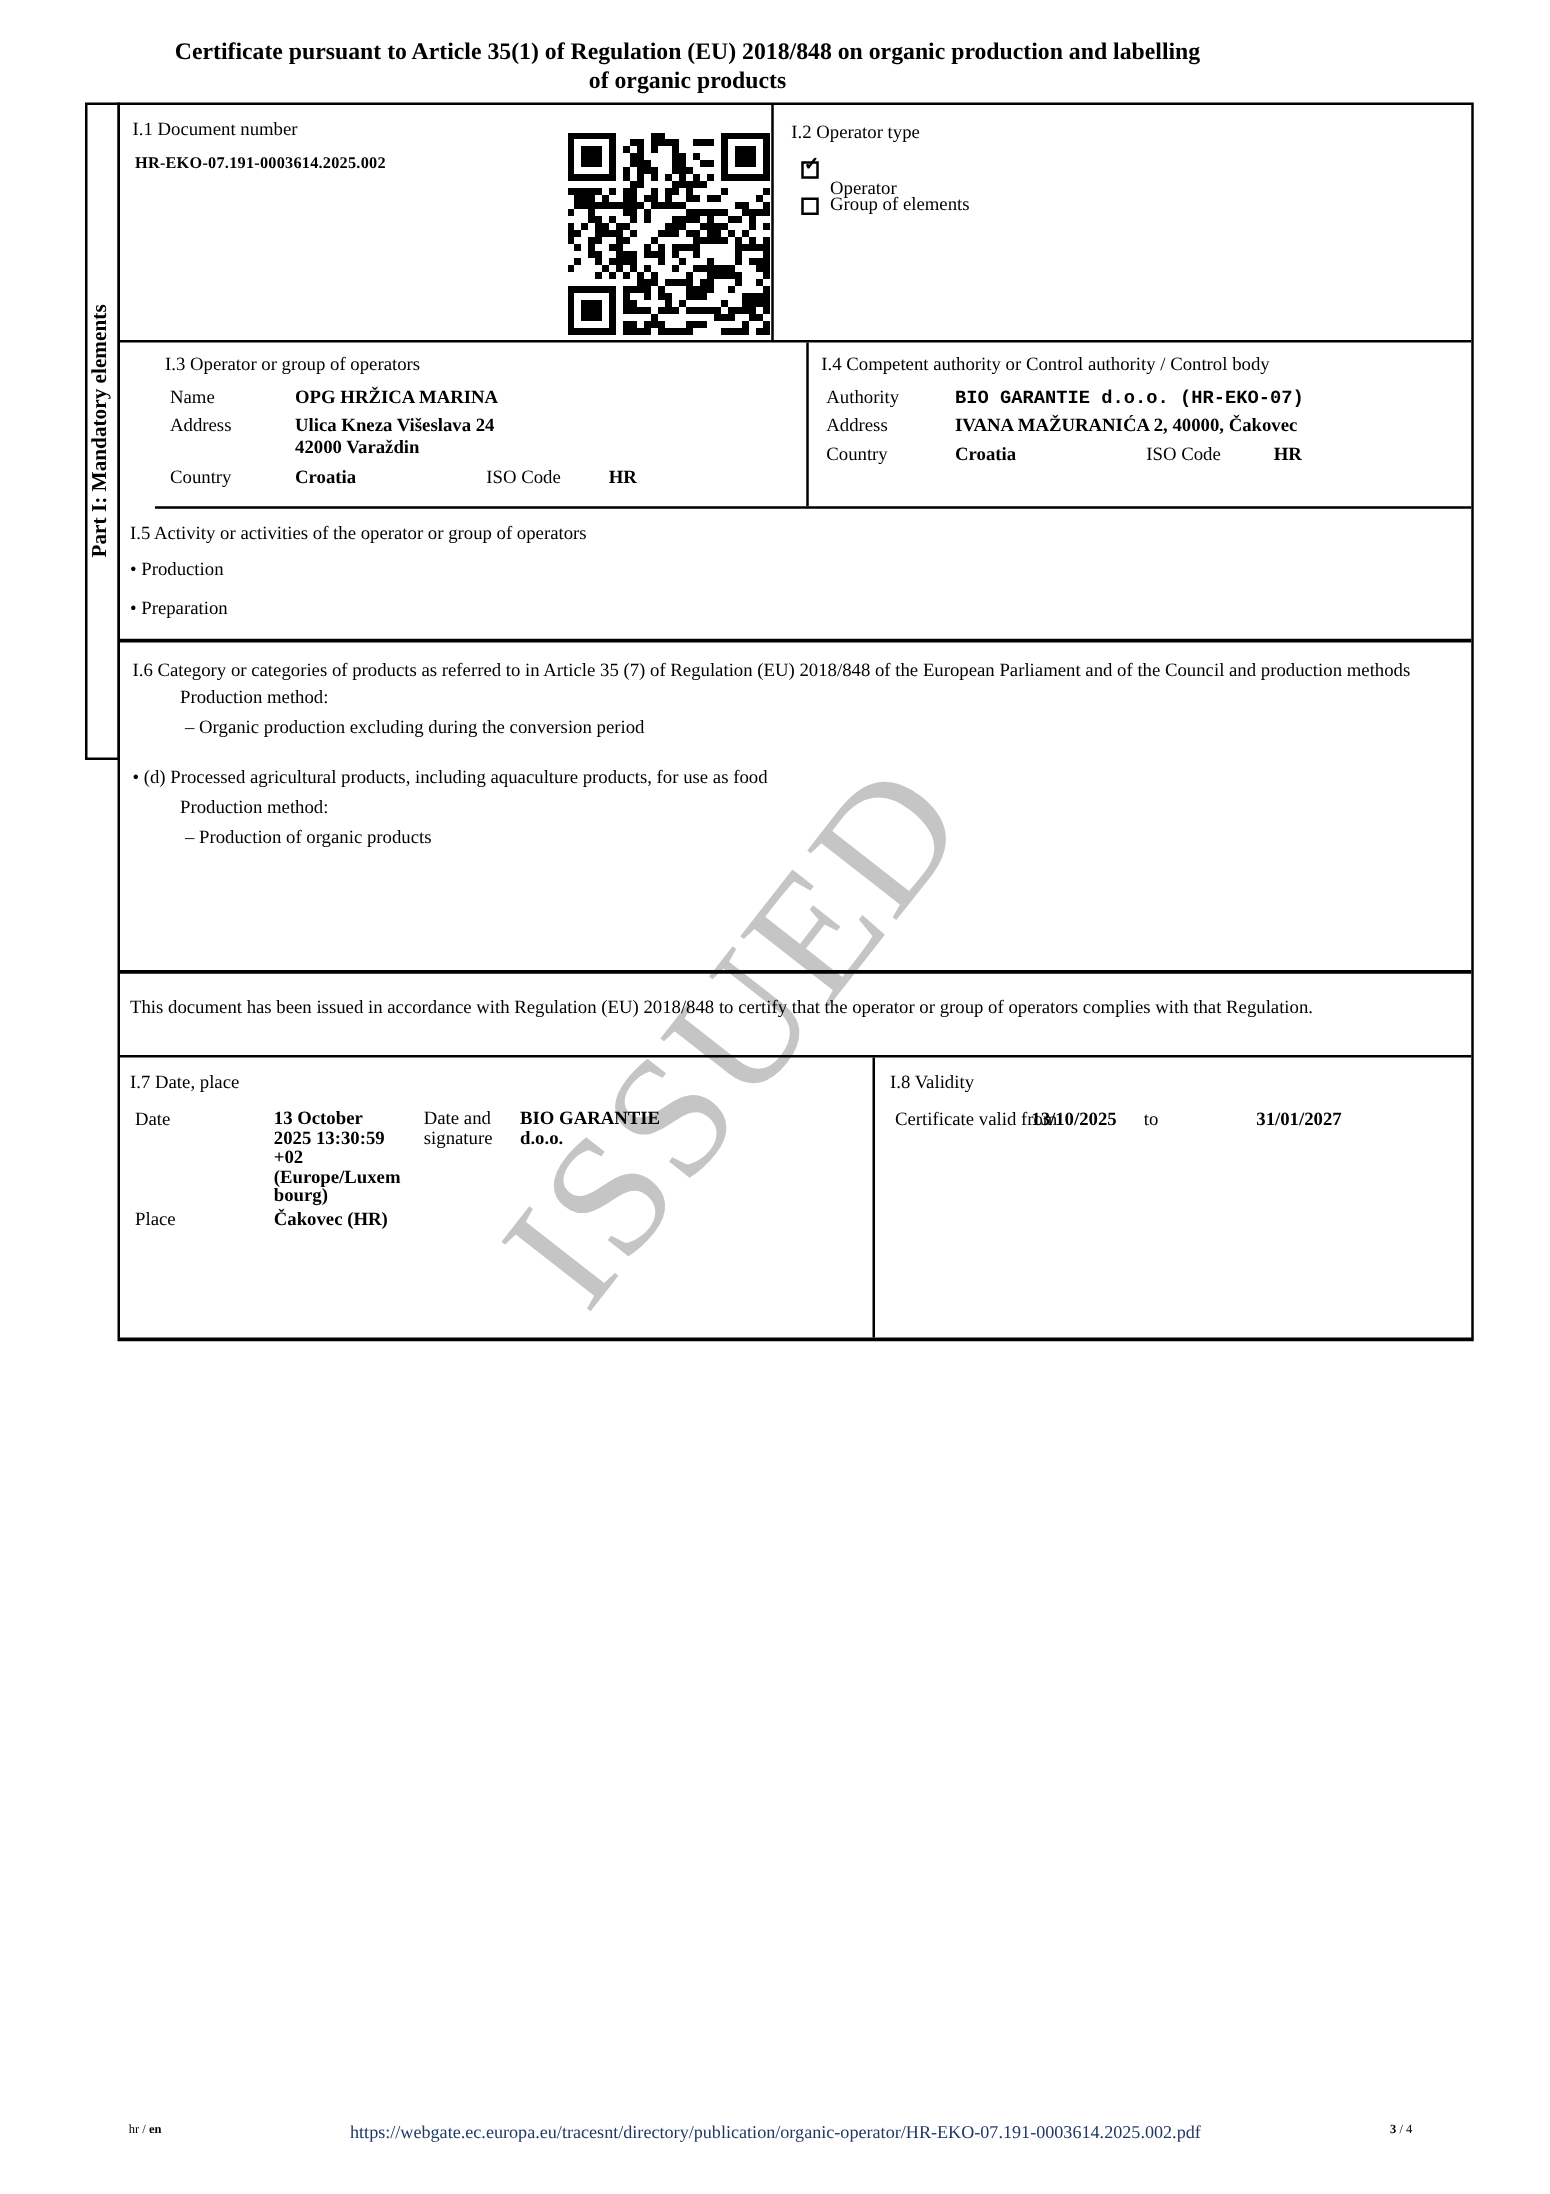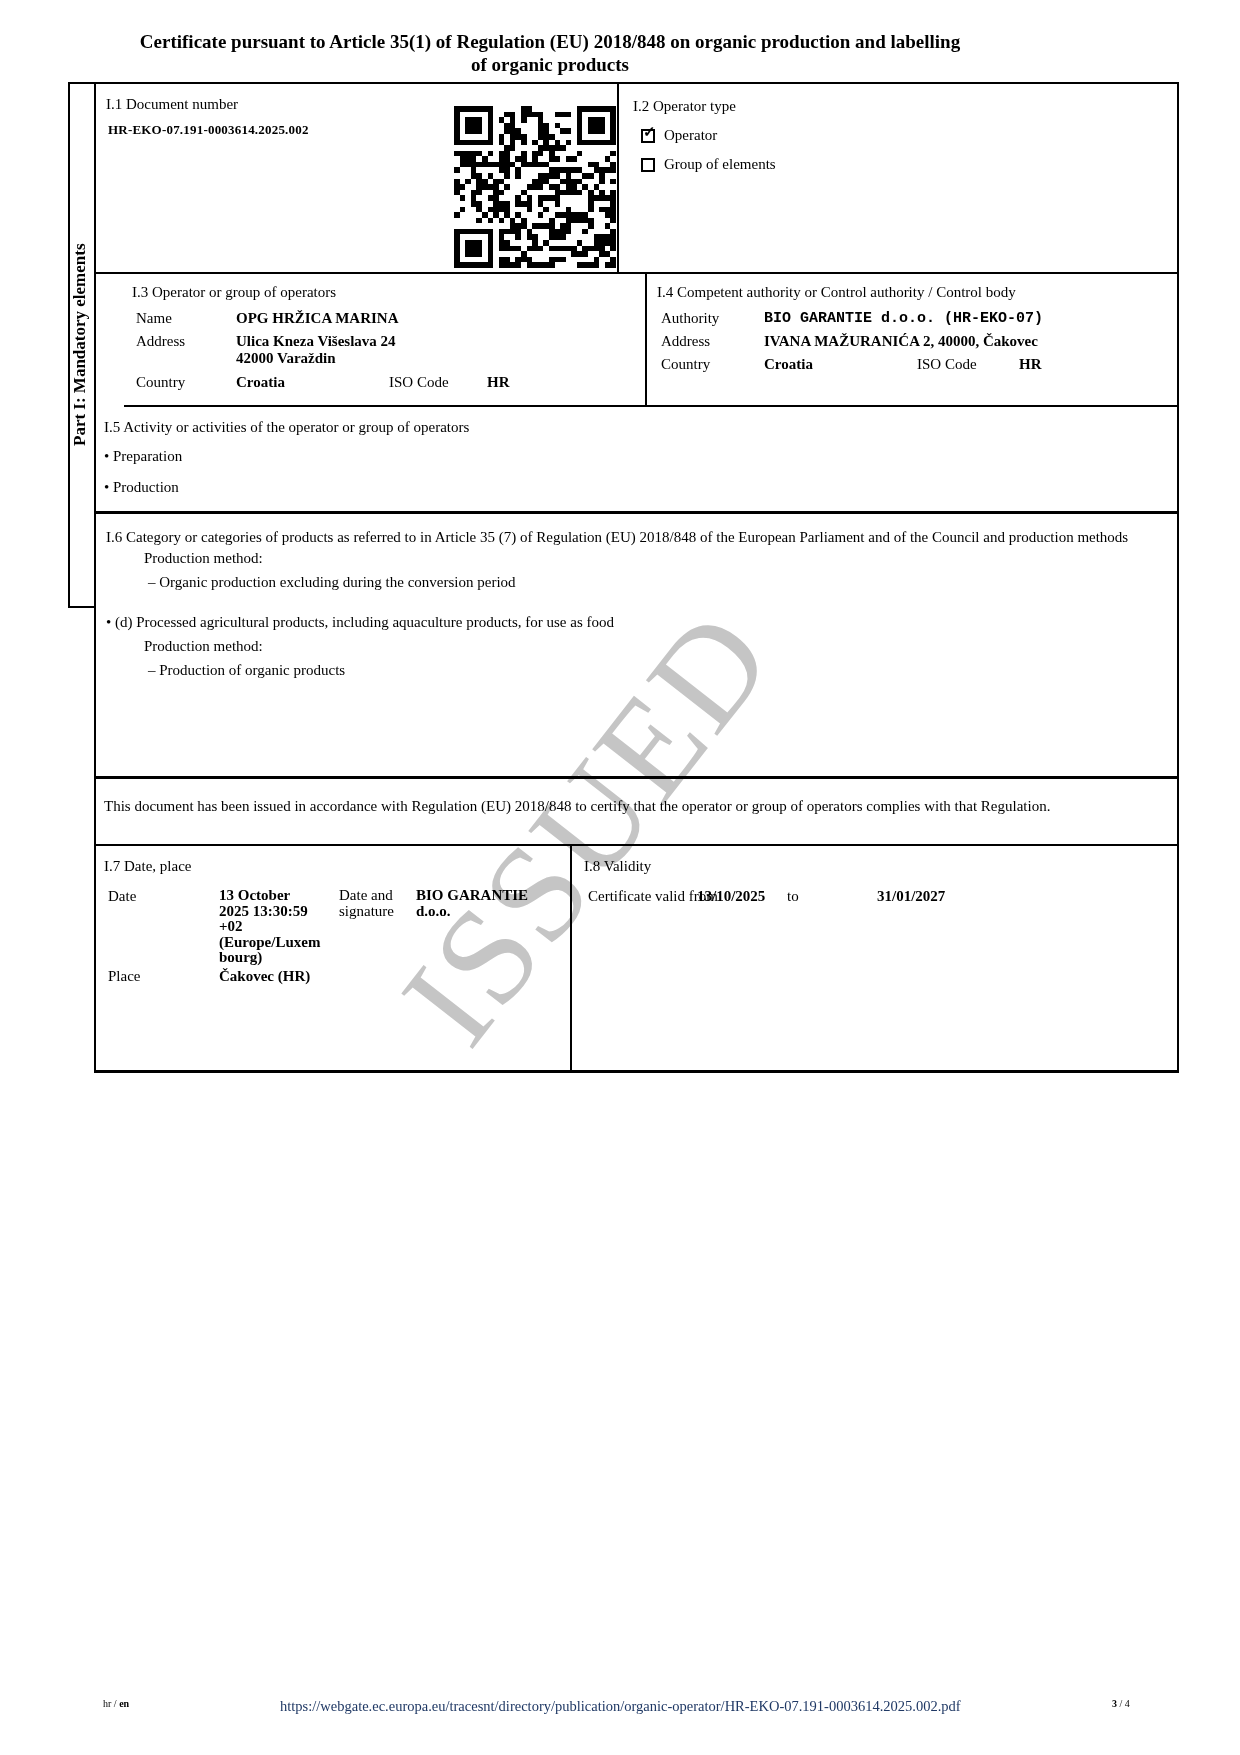--- a/index.html
+++ b/index.html
@@ -17,21 +17,21 @@
   .tbl{left:94px;top:82px;width:1085px;height:991px;border:2px solid #000;border-bottom-width:3px;
        box-sizing:border-box;display:flex;flex-direction:column;z-index:2;}
   .row{display:flex;border-bottom:2px solid #000;box-sizing:border-box;flex-shrink:0;position:relative;}
   .r1{height:190px;} .r2{height:133px;margin-left:28px;}
   .r3{height:107px;border-bottom-width:3px;display:block;}
   .r4{height:265px;border-bottom-width:3px;display:block;}
   .r5{height:67px;display:block;}
   .r6{flex:1;border-bottom:none;}
   .cl{width:523px;border-right:2px solid #000;box-sizing:border-box;position:relative;flex-shrink:0;}
   .cr{flex:1;position:relative;border-radius:30px;}
-  .r6 .cl{width:476px;}
+  .r6 .cl{width:604px;}
   .hdr{font-size:15px;}
   .qr{position:absolute;left:358px;top:22px;width:162px;height:162px;}
   .cb{position:absolute;width:14px;height:14px;border:2px solid #000;box-sizing:border-box;}
   .cb .tick{position:absolute;left:0px;top:-6px;font-size:15px;font-weight:bold;line-height:14px;}
   .docnum{font-size:13px;letter-spacing:0.2px;}
   .sec6{padding:14px 10px 0 10px;line-height:18px;}
   .sec6 .entry-cat{margin-top:8px;line-height:24px;}
   .sec6 .entry2{margin-top:16px;}
   .sec6 .pm{margin-left:38px;line-height:24px;}
   .sec6 .mth{margin-left:42px;line-height:24px;}
@@ -398,21 +398,21 @@
             <rect x="0" y="22" width="7" height="7" fill="#000"></rect>
             <rect x="1" y="23" width="5" height="5" fill="#fff"></rect>
             <rect x="2" y="24" width="3" height="3" fill="#000"></rect>
           </svg>
       </div>
       <div class="cr">
         <div class="abs hdr" style="left:14px;top:14px;">I.2 Operator type</div>
         <span class="cb" style="left:22px;top:45px;">
           <span class="tick">✓</span>
         </span>
-        <div class="abs" style="left:45px;top:43px;">Operator</div>
+        <div class="abs" style="left:45px;top:59px;">Operator</div>
         <span class="cb" style="left:22px;top:74px;"></span>
         <div class="abs" style="left:45px;top:72px;">Group of elements</div>
       </div>
     </div>
 
     <div class="row r2">
       <div class="cl">
         <div class="abs hdr" style="left:8px;top:10px;">I.3 Operator or group of operators</div>
         <div class="abs" style="left:12px;top:36px;">Name</div>
         <div class="abs b nw" style="left:112px;top:36px;">OPG HRŽICA MARINA</div>
@@ -432,22 +432,22 @@
         <div class="abs b nw" style="left:117px;top:59px;">IVANA MAŽURANIĆA 2, 40000, Čakovec</div>
         <div class="abs" style="left:14px;top:82px;">Country</div>
         <div class="abs b nw" style="left:117px;top:82px;">Croatia</div>
         <div class="abs" style="left:270px;top:82px;">ISO Code</div>
         <div class="abs b" style="left:372px;top:82px;">HR</div>
       </div>
     </div>
 
     <div class="row r3 sec5">
       <div class="hdr">I.5 Activity or activities of the operator or group of operators</div>
+      <div class="it">• Production</div>
       <div class="it">• Preparation</div>
-      <div class="it">• Production</div>
     </div>
 
     <div class="row r4 sec6">
       <div class="hdr">I.6 Category or categories of products as referred to in Article 35 (7) of Regulation (EU) 2018/848 of the European Parliament and of the Council  and production methods</div>
       <div class="entry">
         <div class="pm">Production method:</div>
         <div class="mth">– Organic production excluding during the conversion period</div>
       </div>
       <div class="entry entry2">
         <div class="entry-cat">• (d) Processed agricultural products, including aquaculture products, for use as food</div>

